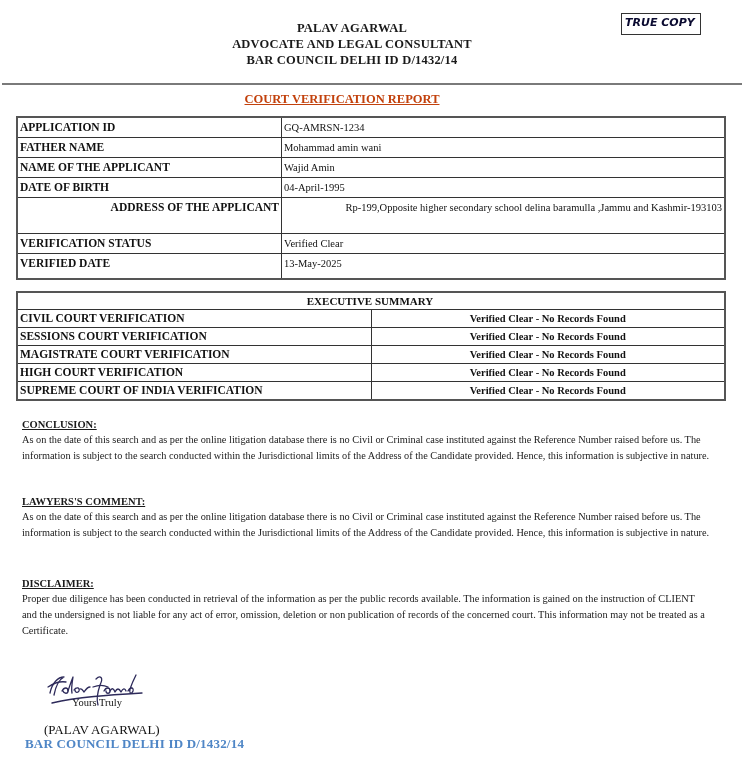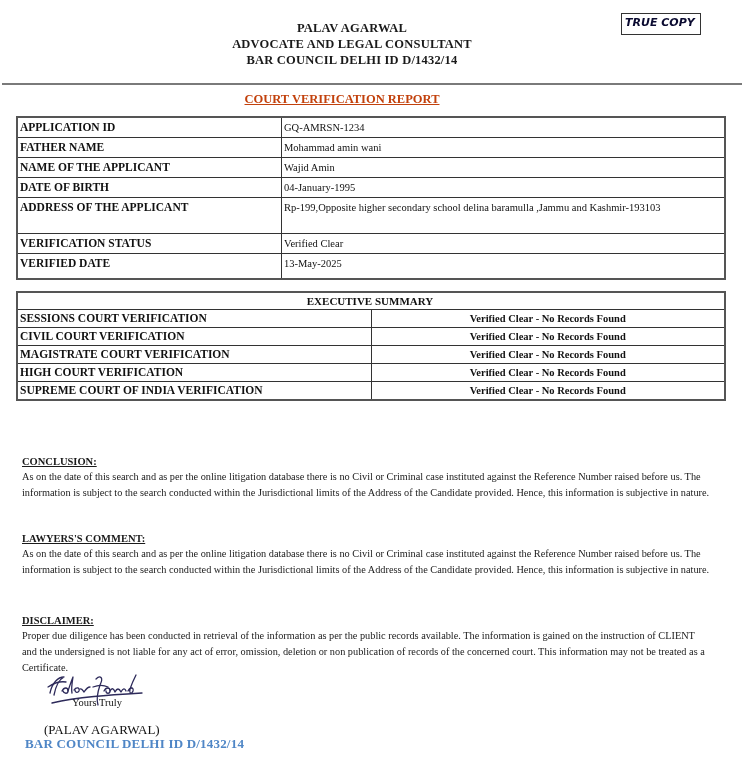--- a/index.html
+++ b/index.html
@@ -90,20 +90,21 @@
       font-weight: bold;
       font-size: 11.5px;
       line-height: 19px;
     }
     .info-table td.value {
       font-size: 10.5px;
       line-height: 19px;
     }
     .info-table tr.tall td {
       height: 35px;
+      text-align: right;
     }
     .info-table tr.date-row td {
       height: 22px;
     }
     .info-table tr.date-row td.value {
       line-height: 15px;
       padding-top: 2px;
     }
     .summary-table {
       top: 291px;
@@ -128,21 +129,20 @@
       font-size: 10.5px;
       line-height: 17px;
     }
     .section {
       position: absolute;
       left: 22px;
       width: 690px;
       font-size: 10.3px;
       line-height: 16px;
       color: #1a1a1a;
-      margin-top: 37px;
     }
     .section .title {
       font-weight: bold;
       text-decoration: underline;
       font-size: 10.5px;
       line-height: 14px;
       display: block;
     }
     .section .body {
       display: block;
@@ -206,21 +206,21 @@
   <tr>
     <td class="label">FATHER NAME</td>
     <td class="value">Mohammad amin wani</td>
   </tr>
   <tr>
     <td class="label">NAME OF THE APPLICANT</td>
     <td class="value">Wajid Amin</td>
   </tr>
   <tr>
     <td class="label">DATE OF BIRTH</td>
-    <td class="value">04-January-1995</td>
+    <td class="value">04-April-1995</td>
   </tr>
   <tr class="tall">
     <td class="label">ADDRESS OF THE APPLICANT</td>
     <td class="value">Rp-199,Opposite higher secondary school delina baramulla ,Jammu and Kashmir-193103</td>
   </tr>
   <tr>
     <td class="label">VERIFICATION STATUS</td>
     <td class="value">Verified Clear</td>
   </tr>
   <tr class="date-row">
@@ -229,25 +229,25 @@
   </tr>
 </tbody>
   </table>
 
 <table class="summary-table">
   <tbody>
       <tr>
     <td class="head" colspan="2">EXECUTIVE SUMMARY</td>
   </tr>
   <tr>
+    <td class="label">CIVIL COURT VERIFICATION</td>
+    <td class="value">Verified Clear - No Records Found</td>
+  </tr>
+  <tr>
     <td class="label">SESSIONS COURT VERIFICATION</td>
-    <td class="value">Verified Clear - No Records Found</td>
-  </tr>
-  <tr>
-    <td class="label">CIVIL COURT VERIFICATION</td>
     <td class="value">Verified Clear - No Records Found</td>
   </tr>
   <tr>
     <td class="label">MAGISTRATE COURT VERIFICATION</td>
     <td class="value">Verified Clear - No Records Found</td>
   </tr>
   <tr>
     <td class="label">HIGH COURT VERIFICATION</td>
     <td class="value">Verified Clear - No Records Found</td>
   </tr>

